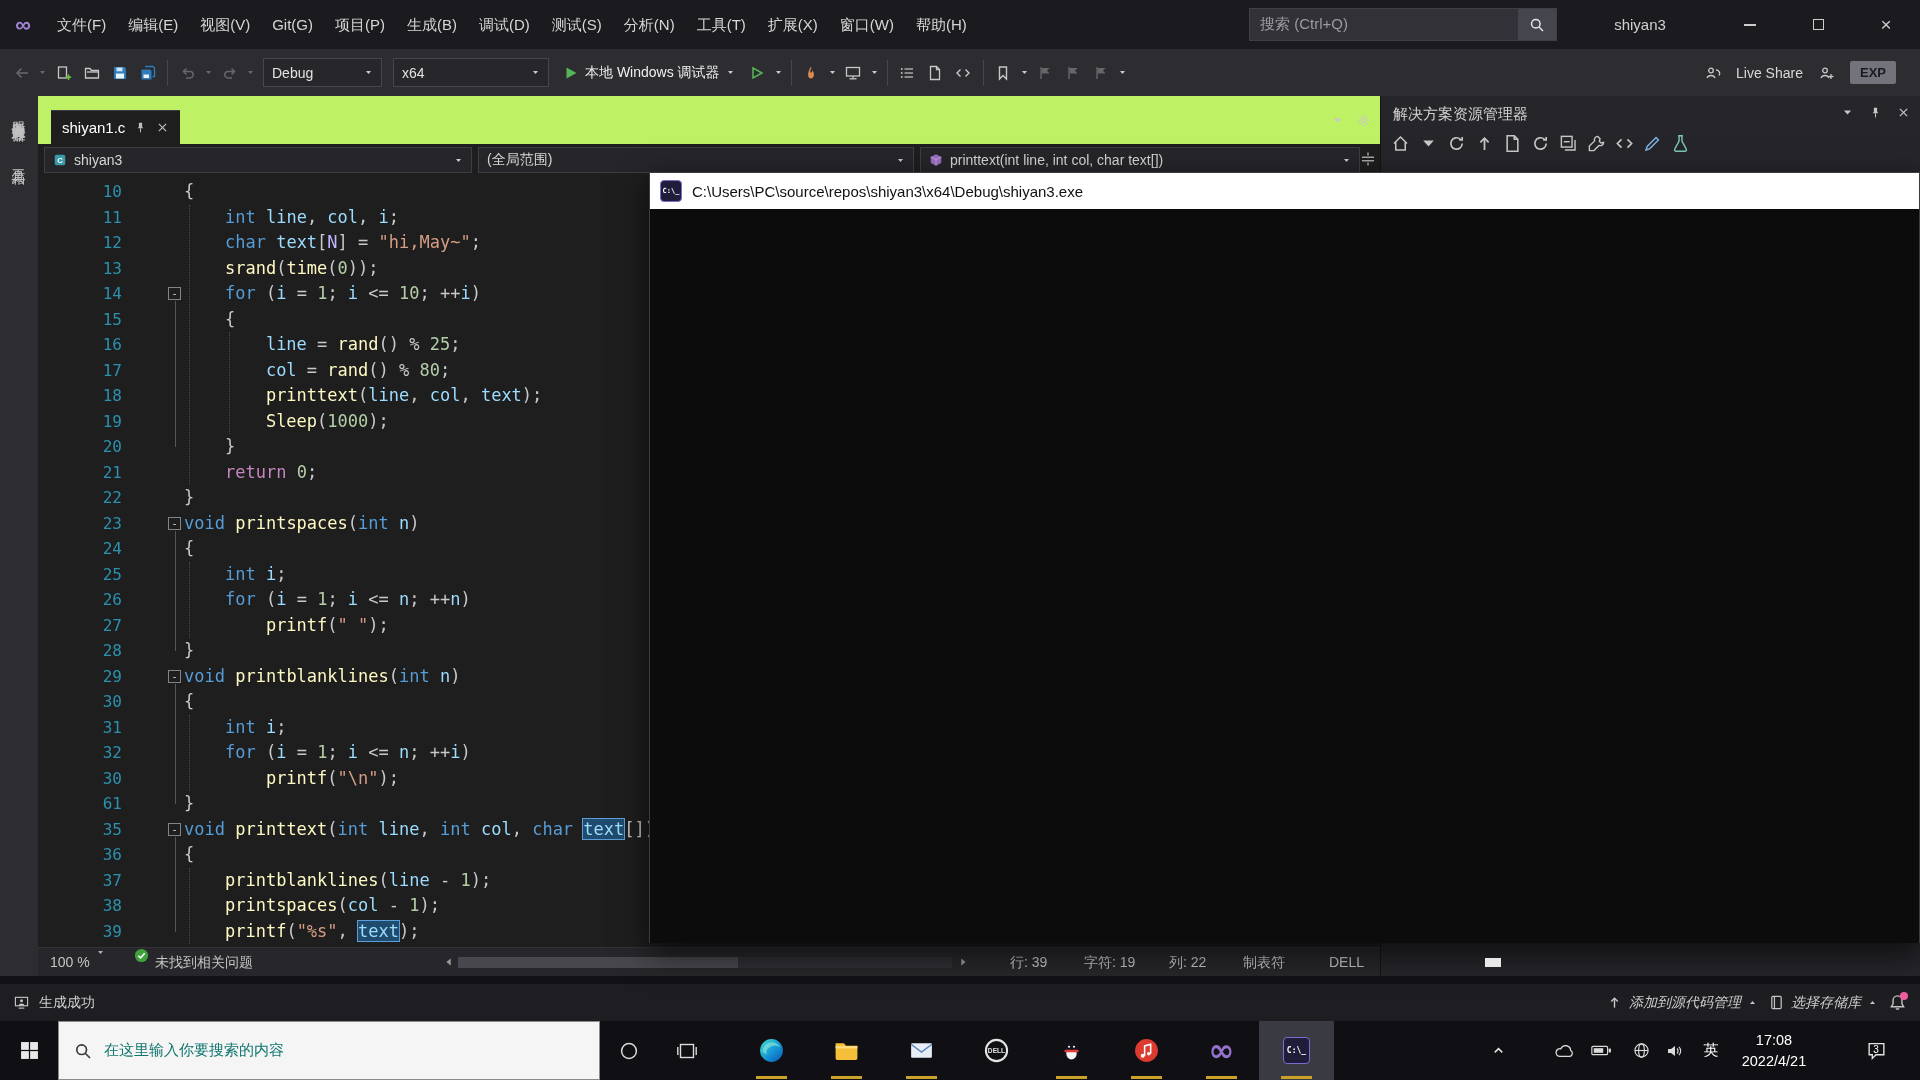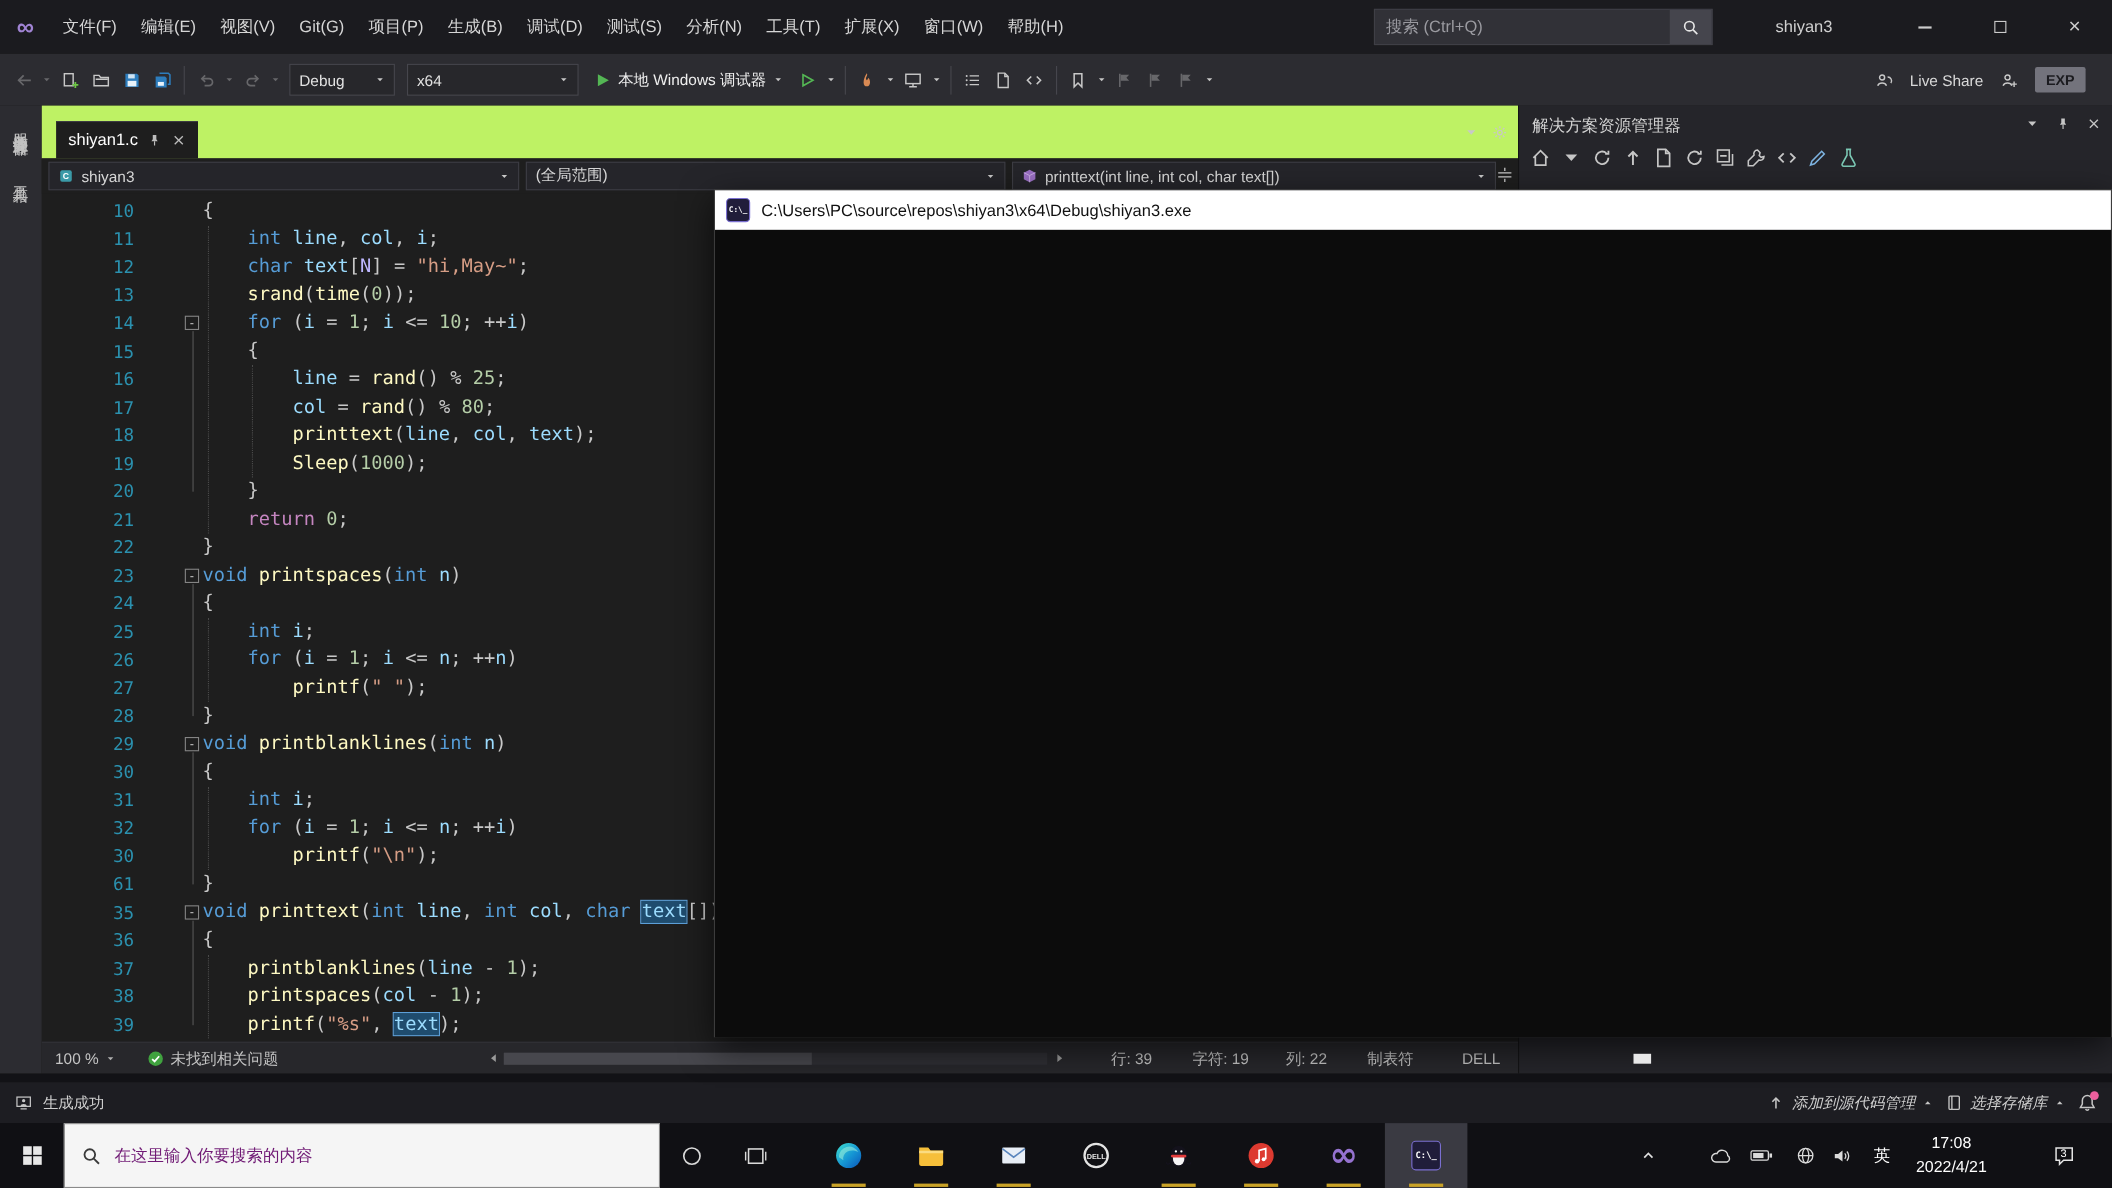--- a/index.html
+++ b/index.html
@@ -68,21 +68,21 @@
   .code-line{display:flex;height:25.5px;}
   .ln{width:84px;text-align:right;color:#2b91af;font:16px/25.5px "DejaVu Sans Mono",monospace;}
   .om{width:62px;position:relative;}
   .fold-box{position:absolute;right:3px;top:6px;width:13px;height:13px;border:1px solid #848484;color:#cdcdcd;font:11px/11px "DejaVu Sans Mono",monospace;text-align:center;background:#1e1e1e;}
   .ct{white-space:pre;font:17px/25.5px "DejaVu Sans Mono",monospace;color:#cfcfcf;}
   .tok-p{color:#c8c8c8}.tok-k{color:#569cd6}.tok-c{color:#c586c0}.tok-s{color:#d69d85}
   .tok-n{color:#b5cea8}.tok-f{color:#fef9c3}.tok-v{color:#9cdcfe}.tok-m{color:#beb7ff}
   .hl{background:#1f4c6e;outline:1px solid #5c9fd8;}
 
   .estrip{position:absolute;left:0;top:851px;width:100%;height:29px;background:#27272b;border-top:1px solid #323237;font-size:14px;color:#c4c4c4;}
-  .estrip .item{position:absolute;top:0;line-height:28px;white-space:nowrap;display:flex;align-items:center;gap:6px;height:28px;}
+  .estrip .item{position:absolute;top:0;line-height:28px;white-space:nowrap;display:flex;gap:6px;height:28px;}
   .mini-caret{width:9px;height:9px;color:#b0b0b0;}
   .chk{width:15px;height:15px;}
   .sarr{width:14px;height:28px;color:#9a9a9a;}
   .hsb-track{position:absolute;left:420px;top:9px;width:494px;height:11px;background:#2f2f34;}
   .hsb-thumb{width:280px;height:11px;background:#47474d;}
 
   
   .panel{position:absolute;left:1380px;top:96px;width:540px;height:880px;background:#25252a;border-left:1px solid #141416;}
   .panel-title{position:absolute;left:12px;top:9px;font-size:15px;color:#d2d2d2;}
   .panel-title-icons{position:absolute;right:10px;top:10px;display:flex;gap:15px;color:#c6c6c6;}
@@ -110,21 +110,21 @@
   .bell-wrap{position:relative;width:17px;height:17px;}
   .bell-wrap [data-icon]{width:17px;height:17px;}
   .bell-dot{position:absolute;right:-2px;top:-2px;width:8px;height:8px;border-radius:50%;background:#ee5f9e;}
 
   
   .taskbar{position:absolute;left:0;top:1021px;width:1920px;height:59px;background:#101014;z-index:100;color:#e8e8e8;}
   .tb-start{position:absolute;left:0;top:0;width:58px;height:59px;display:flex;align-items:center;justify-content:center;}
   .tb-start [data-icon]{width:19px;height:19px;}
   .tb-search{position:absolute;left:58px;top:0;width:542px;height:59px;background:#f5f5f5;border:1px solid #8a8a8a;display:flex;align-items:center;gap:12px;padding:0 15px;}
   .tb-search [data-icon]{width:18px;height:18px;}
-  .tb-search-text{color:#701a75;font-size:15px;}
+  .tb-search-text{color:#0f766e;font-size:15px;}
   .tb-cell{position:absolute;top:0;width:58px;height:59px;display:flex;align-items:center;justify-content:center;}
   .tb-cortana{left:600px;}
   .tb-cortana [data-icon]{width:20px;height:20px;}
   .tb-taskview{left:658px;}
   .tb-taskview [data-icon]{width:20px;height:20px;}
   .tb-apps{position:absolute;left:734px;top:0;height:59px;display:flex;}
   .tb-app{width:75px;height:59px;display:flex;align-items:center;justify-content:center;position:relative;}
   .tb-app.active{background:#3a3a42;}
   .appicon{width:27px;height:27px;}
   .runline{position:absolute;left:22px;right:22px;bottom:1px;height:3px;background:#c9a227;}
@@ -241,21 +241,21 @@
         <svg viewBox="0 0 16 16">
           <path d="M12.5 6.5 H6 a3.2 3.2 0 0 0 0 6.4 h4" fill="none" stroke="currentColor" stroke-width="1.5"></path>
           <path d="M9.5 3.5 L12.5 6.5 L9.5 9.5" fill="none" stroke="currentColor" stroke-width="1.5"></path>
         </svg>
       </span>
     <span class="ticon caret dim" data-icon="caret-down-icon">
         <svg viewBox="0 0 16 16">
           <polygon points="3.5,5.5 12.5,5.5 8,10.5" fill="currentColor"></polygon>
         </svg>
       </span>
-    <div class="combo" style="width:96px">
+    <div class="combo" style="width:119px">
       <span>Debug</span>
       <span class="cmini" data-icon="caret-down-icon">
           <svg viewBox="0 0 16 16">
             <polygon points="3.5,5.5 12.5,5.5 8,10.5" fill="currentColor"></polygon>
           </svg>
         </span>
     </div>
     <div class="combo" style="width:156px">
       <span>x64</span>
       <span class="cmini" data-icon="caret-down-icon">

